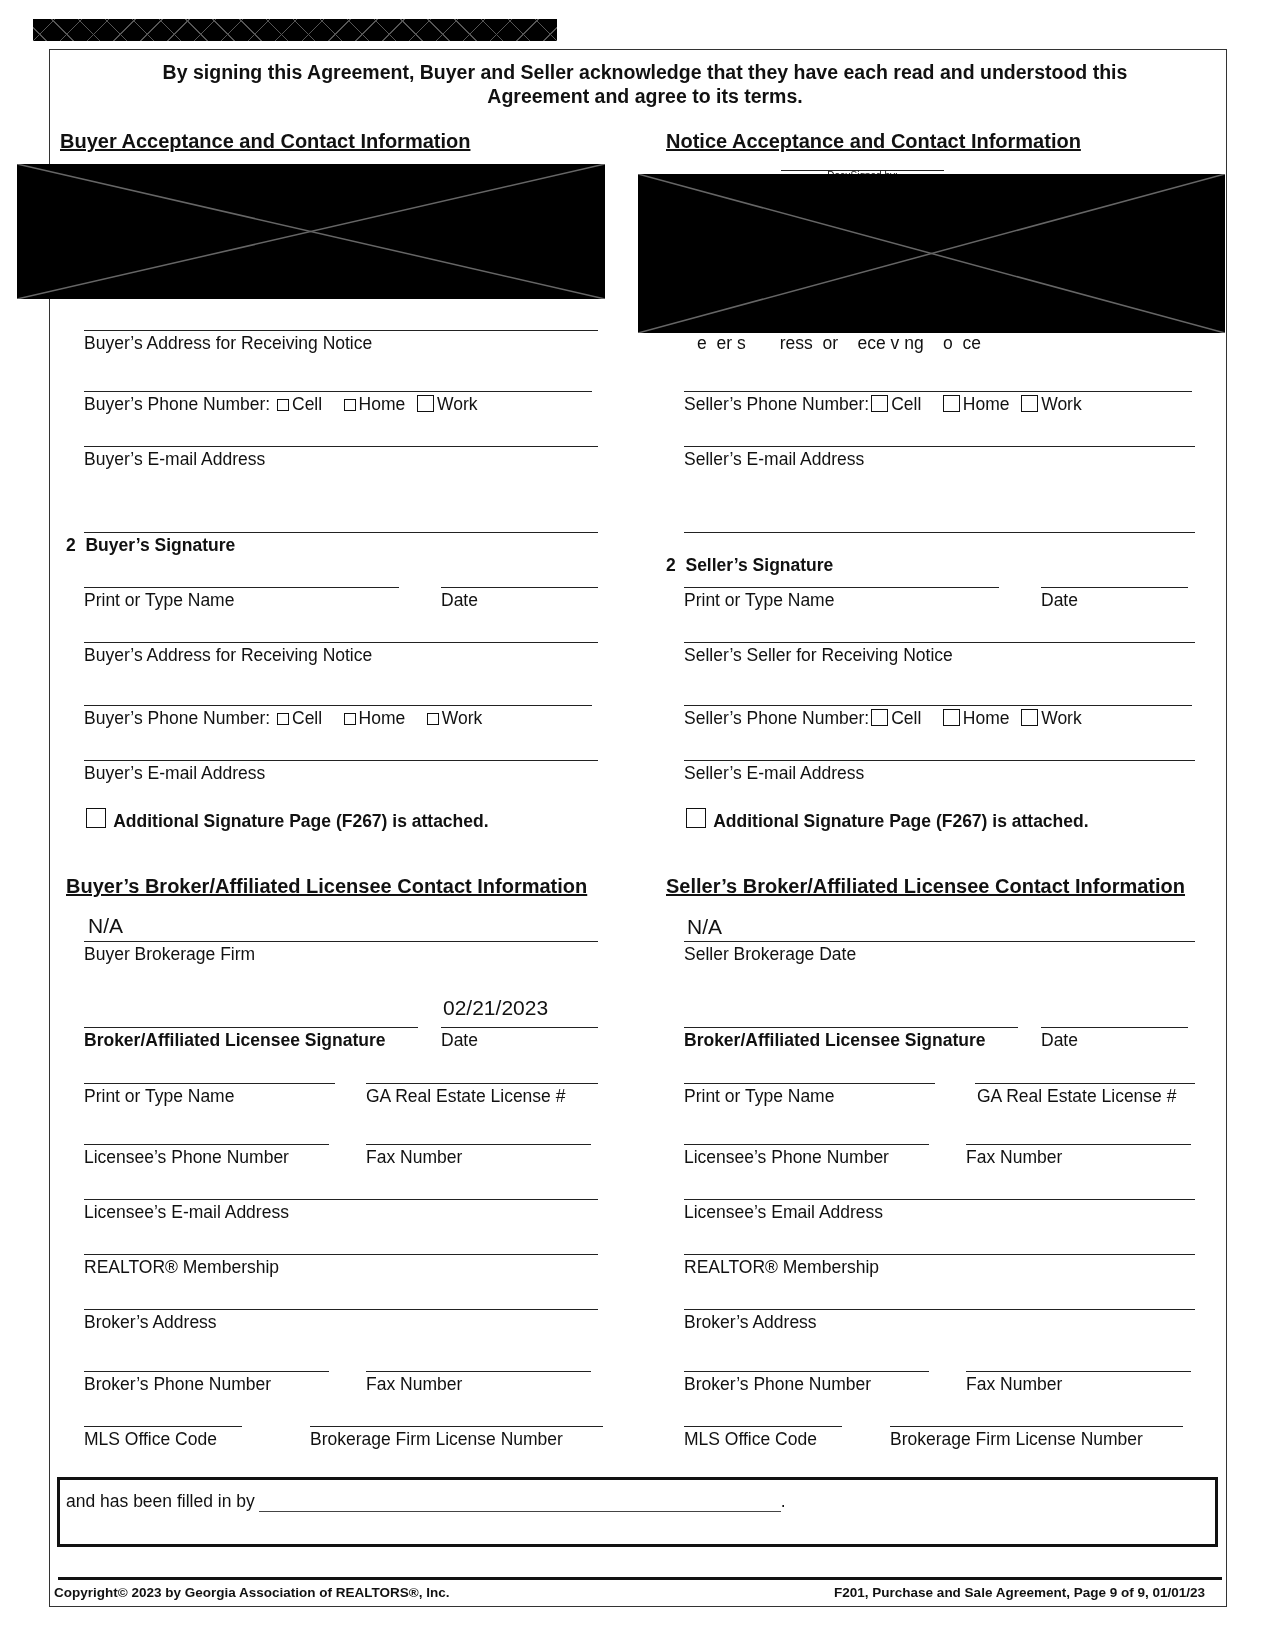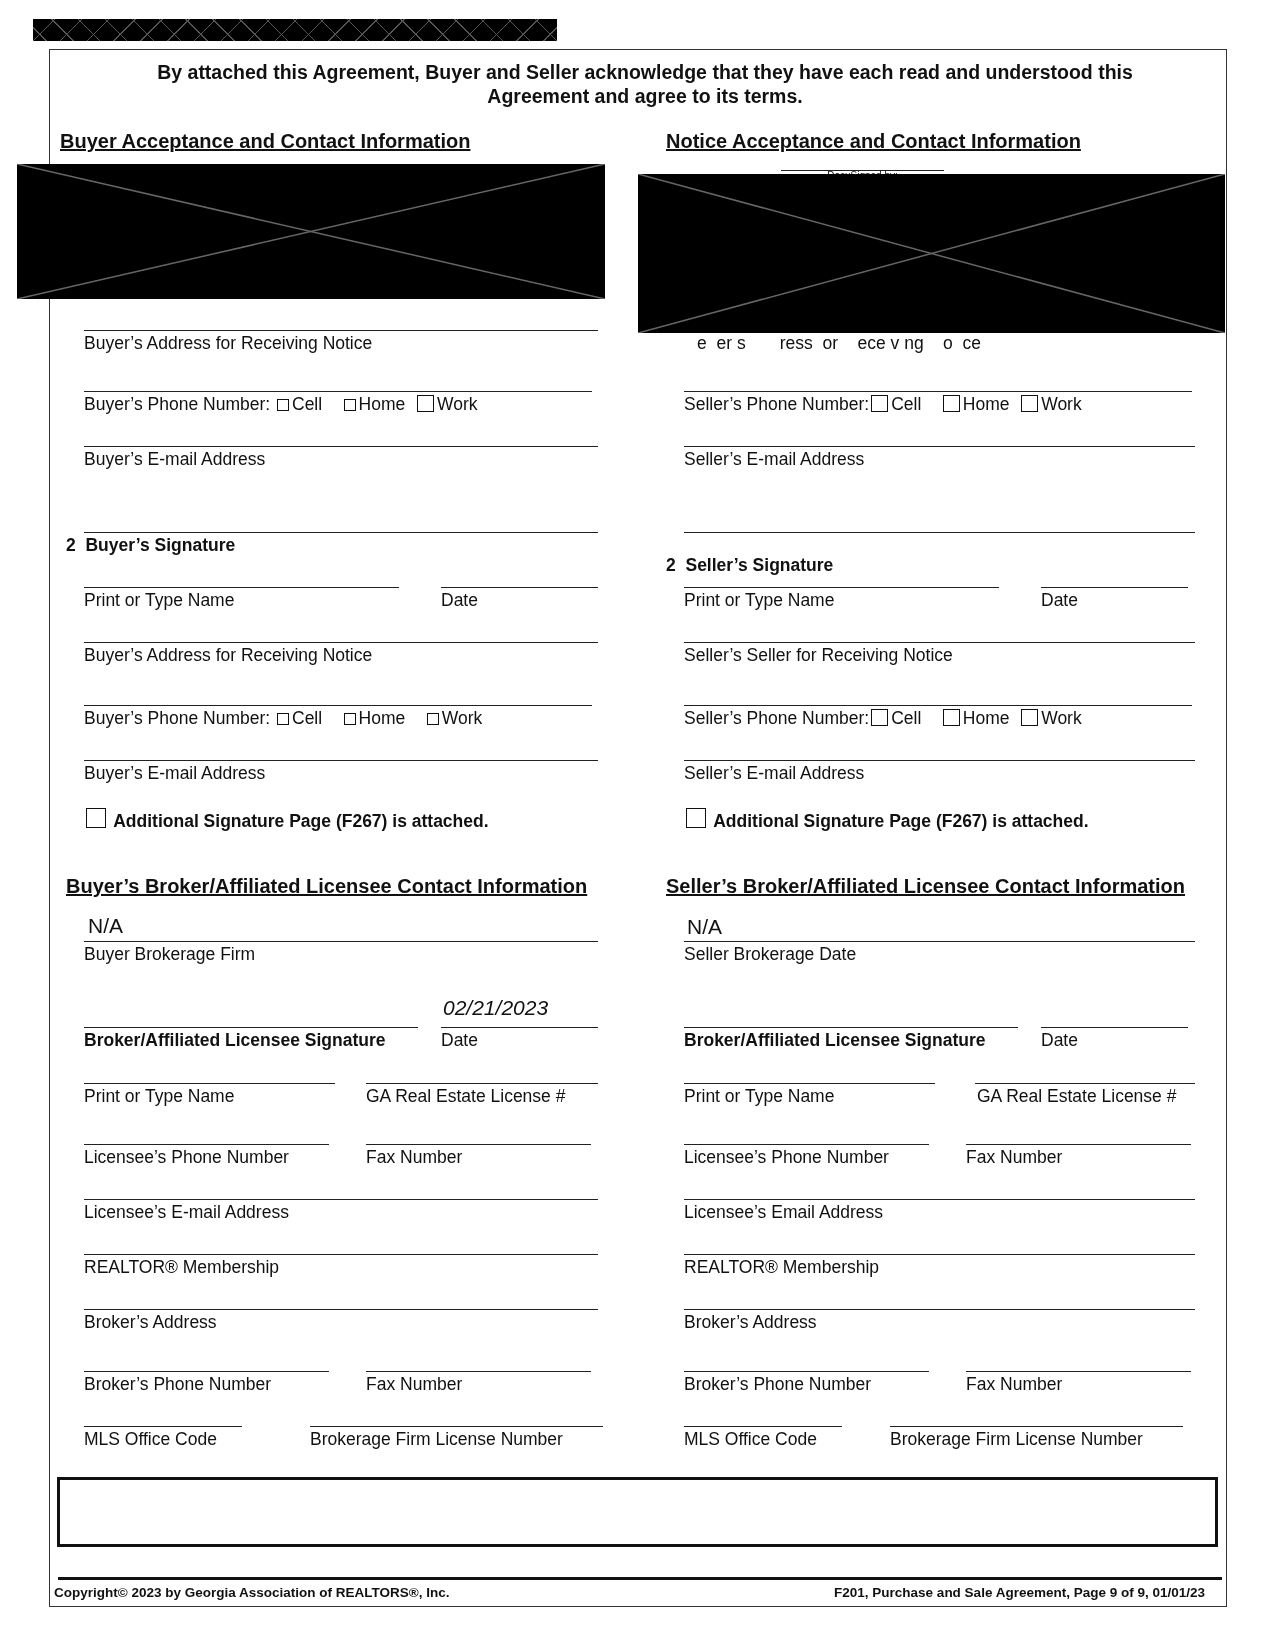--- a/index.html
+++ b/index.html
@@ -23,21 +23,21 @@
   .bind-text{left:66px;top:1490px;font-size:17.5px;line-height:22px;}
   .footer-rule{left:58px;top:1577px;width:1164px;height:3px;background:#111;}
   .footer{top:1585px;font-size:13.5px;font-weight:bold;}
 </style>
 </head>
 <body>
 
 <div class="abs redact-strip"></div>
 <div class="abs frame"></div>
 
-<div class="abs intro">By attached this Agreement, Buyer and Seller acknowledge that they have each read and understood this Agreement and agree to its terms.</div>
+<div class="abs intro">By signing this Agreement, Buyer and Seller acknowledge that they have each read and understood this Agreement and agree to its terms.</div>
 
 <div class="abs hdr" style="left:60px;top:130px;">Buyer Acceptance and Contact Information</div>
 
 <div class="abs redact-box" style="left:17px;top:164px;width:588px;height:135px;">
   <svg viewBox="0 0 588 135" preserveAspectRatio="none">
       <line x1="0" y1="0" x2="588" y2="135" stroke="#666" stroke-width="1.5"></line>
       <line x1="0" y1="135" x2="588" y2="0" stroke="#666" stroke-width="1.5"></line>
     </svg>
 </div>
 
@@ -127,21 +127,21 @@
 <div class="abs lbl bold" style="left:684px;top:808px;">
   <span class="cb xl"></span>
   <span>Additional Signature Page (F267) is attached.</span>
 </div>
 
 <div class="abs hdr" style="left:66px;top:875px;">Buyer’s Broker/Affiliated Licensee Contact Information</div>
 <div class="abs filled" style="left:88px;top:914px;">N/A</div>
 <div class="abs line" style="left:84px;top:941px;width:514px;"></div>
 <div class="abs lbl" style="left:84px;top:944px;">Buyer Brokerage Firm</div>
 
-<div class="abs filled" style="left:443px;top:996px;font-style:italic;">02/21/2023</div>
+<div class="abs filled" style="left:443px;top:996px;">02/21/2023</div>
 <div class="abs line" style="left:84px;top:1027px;width:334px;"></div>
 <div class="abs line" style="left:441px;top:1027px;width:157px;"></div>
 <div class="abs lbl bold" style="left:84px;top:1030px;">Broker/Affiliated Licensee Signature</div>
 <div class="abs lbl" style="left:441px;top:1030px;">Date</div>
 
 <div class="abs line" style="left:84px;top:1083px;width:251px;"></div>
 <div class="abs line" style="left:366px;top:1083px;width:232px;"></div>
 <div class="abs lbl" style="left:84px;top:1086px;">Print or Type Name</div>
 <div class="abs lbl" style="left:366px;top:1086px;">GA Real Estate License #</div>
 
@@ -203,17 +203,22 @@
 <div class="abs lbl" style="left:684px;top:1374px;">Broker’s Phone Number</div>
 <div class="abs lbl" style="left:966px;top:1374px;">Fax Number</div>
 
 <div class="abs line" style="left:684px;top:1426px;width:158px;"></div>
 <div class="abs line" style="left:890px;top:1426px;width:293px;"></div>
 <div class="abs lbl" style="left:684px;top:1429px;">MLS Office Code</div>
 <div class="abs lbl" style="left:890px;top:1429px;">Brokerage Firm License Number</div>
 
 <div class="abs bind-box"></div>
 <div class="abs bind-text" style="width:1145px;">
+  <div style="display:flex;align-items:flex-end;">
+    <span style="white-space:pre;">and has been filled in by</span>
+    <span style="width:522px;border-bottom:1.5px solid #444;margin-left:4px;height:18px;"></span>
+      <span>.</span>
+  </div>
 </div>
 
 <div class="abs footer-rule"></div>
 <div class="abs footer" style="left:54px;">Copyright© 2023 by Georgia Association of REALTORS®, Inc.</div>
 <div class="abs footer" style="right:70px;">F201, Purchase and Sale Agreement, Page 9 of 9, 01/01/23</div>
 
 </body></html>

